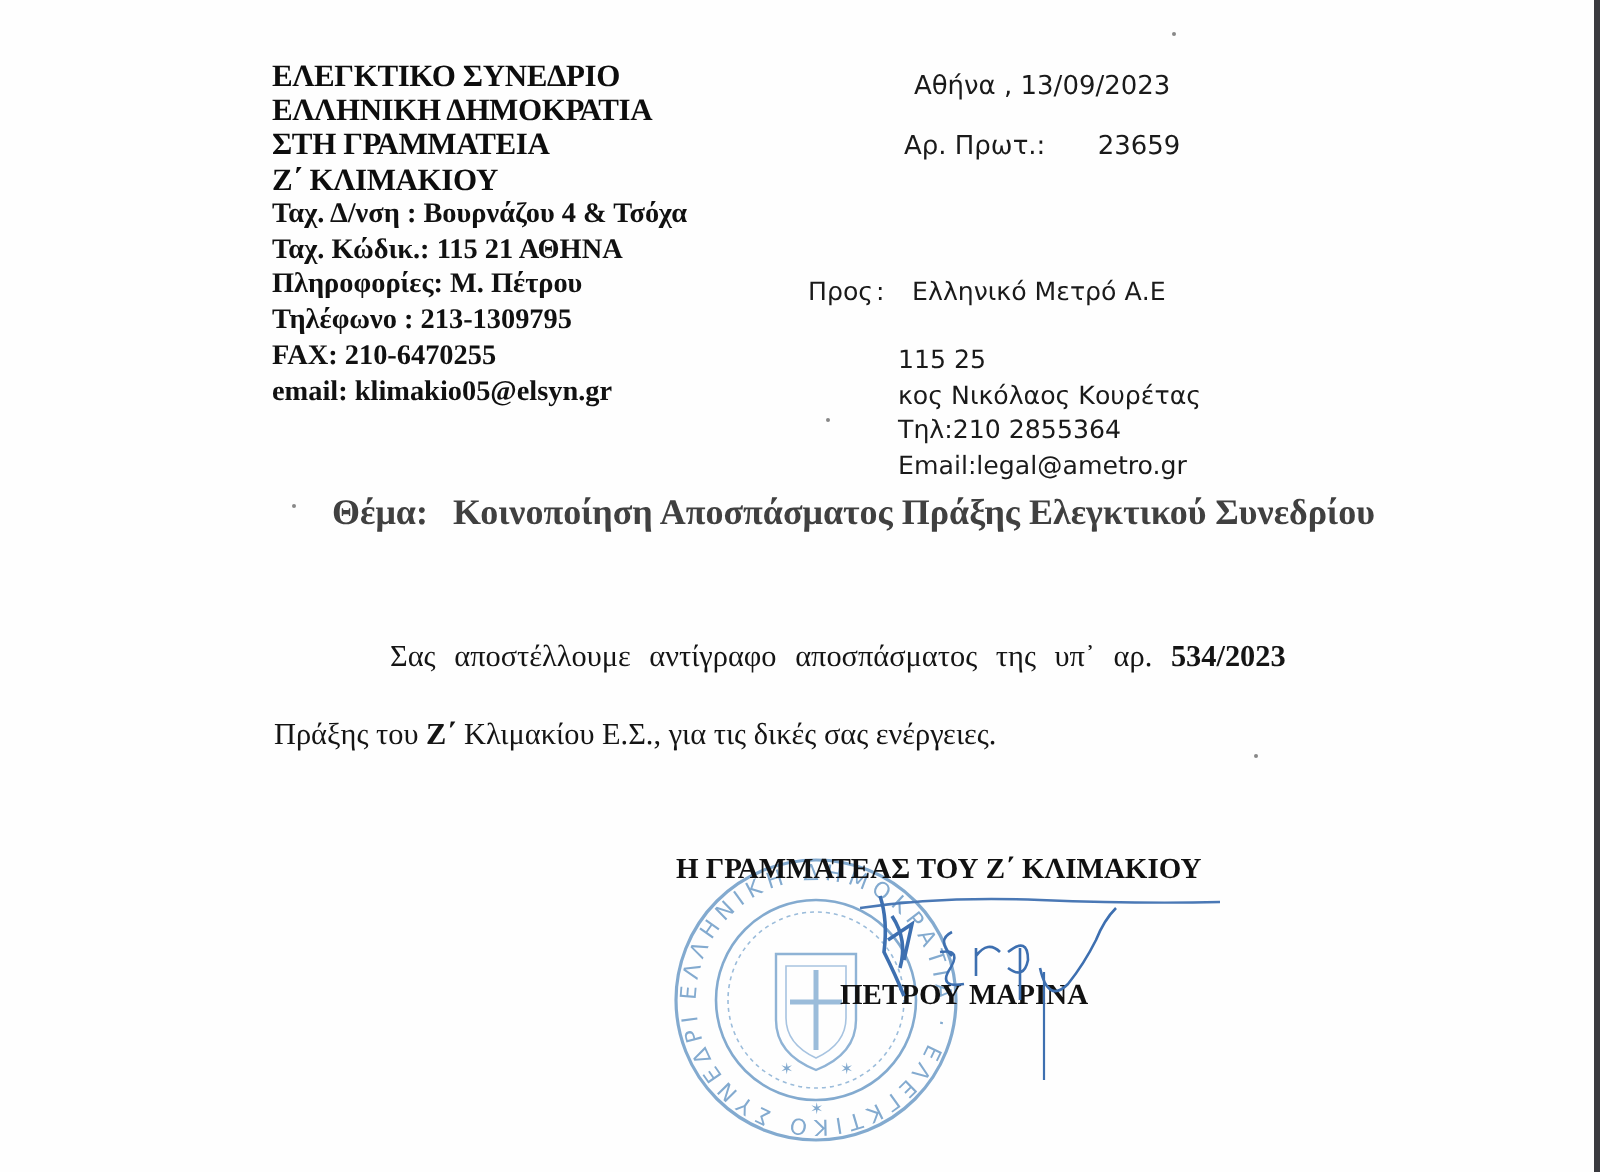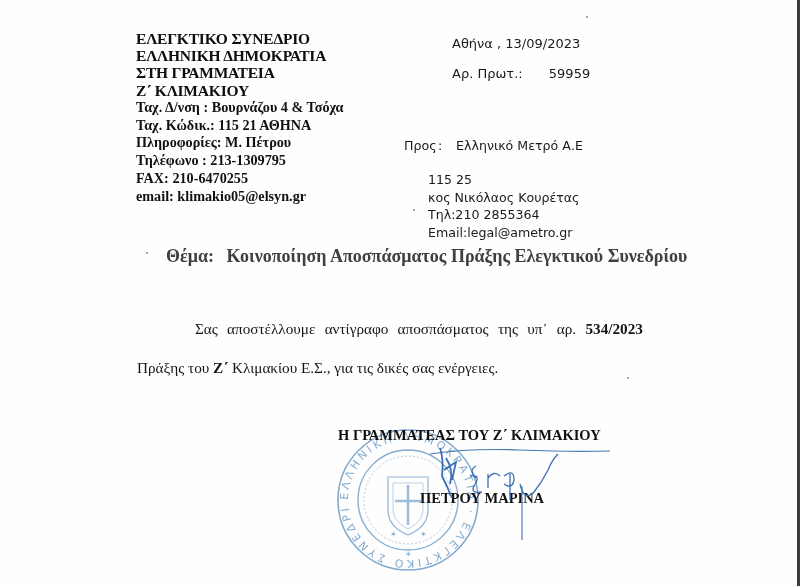--- a/index.html
+++ b/index.html
@@ -60,20 +60,21 @@
     }
     .sender .contact:first-of-type { }
 
     
     .meta {
       position: absolute;
       left: 452px;
       top: 36px;
       font-size: 13px;
       color: #1a1a1a;
+      text-align: center;
     }
     .meta .row {
       white-space: nowrap;
       height: 30px;
     }
     .meta .prot-num {
       display: inline-block;
       margin-left: 22px;
     }
 
@@ -91,21 +92,21 @@
     }
     .recipient .to-label {
       display: inline-block;
       width: 30px;
     }
     .recipient .to-colon {
       display: inline-block;
       width: 14px;
     }
     .recipient .addr {
-      margin-left: 45px;
+      margin-left: 66px;
       margin-top: 18px;
       line-height: 17.5px;
       white-space: nowrap;
     }
 
     
     .subject {
       position: absolute;
       left: 166px;
       top: 246px;
@@ -194,21 +195,21 @@
     <div class="contact serif-bold">Πληροφορίες: Μ. Πέτρου</div>
     <div class="contact serif-bold">Τηλέφωνο   : 213-1309795</div>
     <div class="contact serif-bold">FAX:  210-6470255</div>
     <div class="contact serif-bold">email: klimakio05@elsyn.gr</div>
   </div>
 
   <div class="meta sans">
     <div class="row">Αθήνα , 13/09/2023</div>
     <div class="row">
       <span>Αρ. Πρωτ.:</span>
-      <span class="prot-num">59959</span>
+      <span class="prot-num">23659</span>
     </div>
   </div>
 
   <div class="recipient sans">
     <div class="to-row">
       <span class="to-label">Προς</span>
       <span class="to-colon">:</span>
       <span>Ελληνικό Μετρό Α.Ε</span>
     </div>
     <div class="addr">

